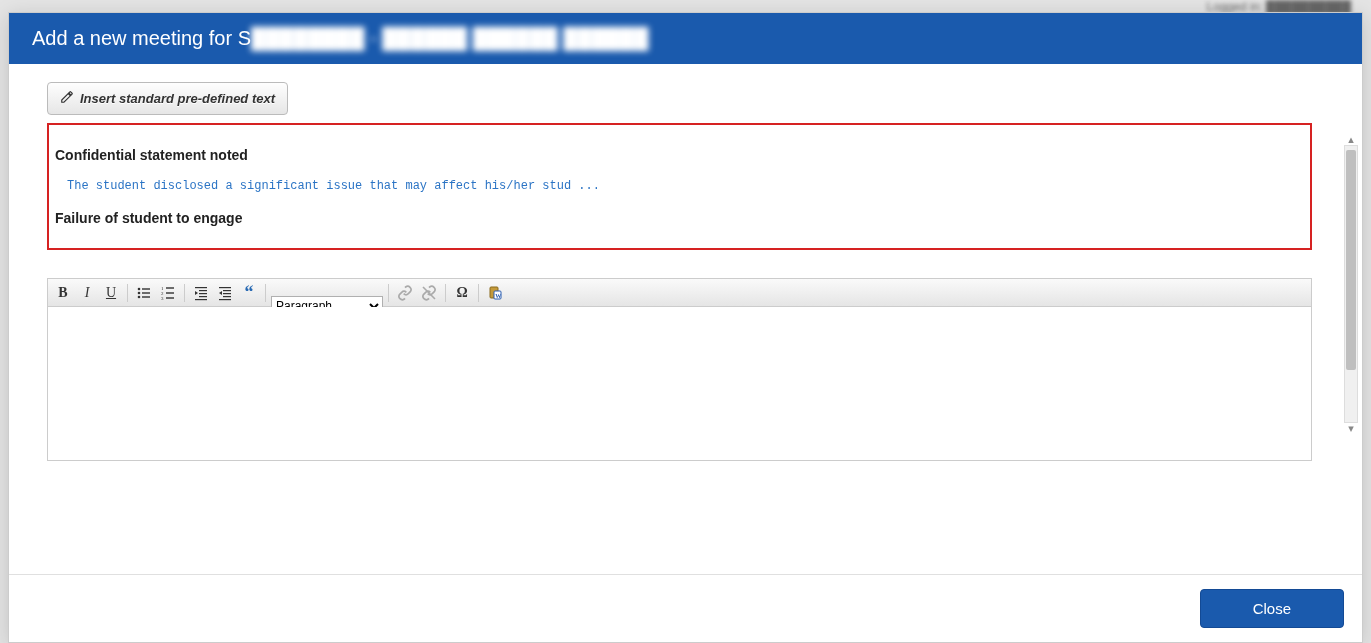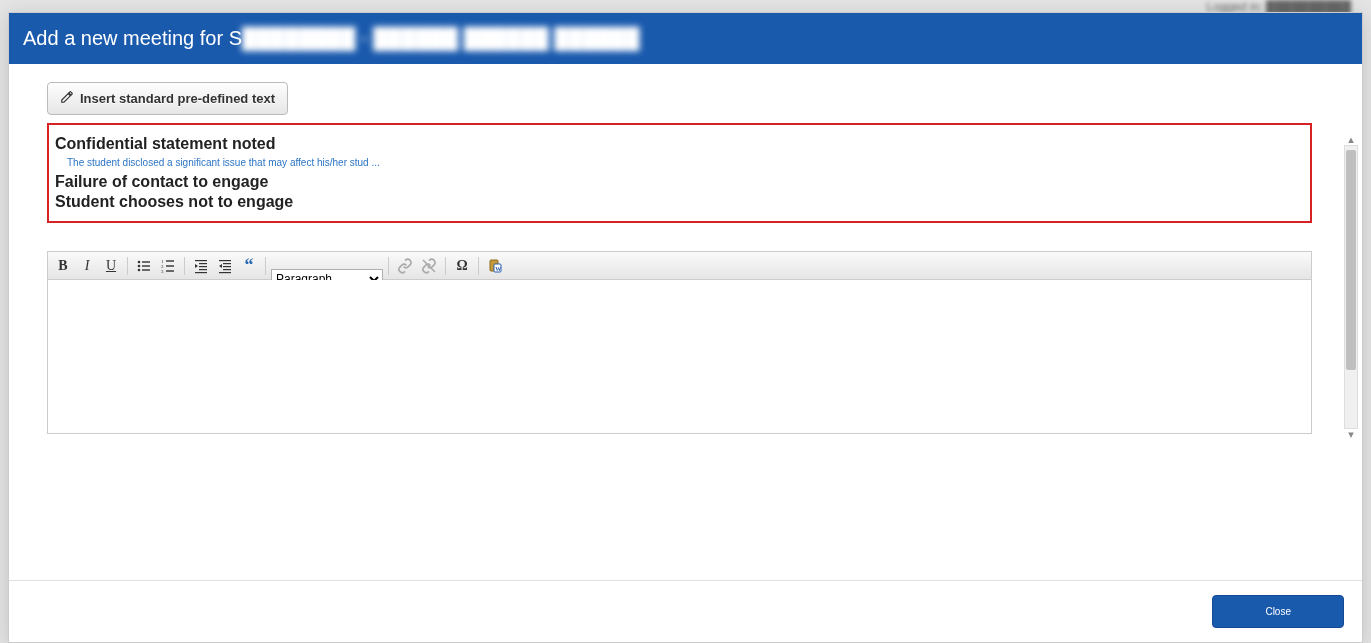--- a/index.html
+++ b/index.html
@@ -35,21 +35,21 @@
     bottom: 0;
     background: #fff;
     border: 1px solid #ccc;
     box-shadow: 0 4px 20px rgba(0,0,0,0.15);
     display: flex;
     flex-direction: column;
   }
   .modal-header {
     background: #1a5aad;
     color: #fff;
-    padding: 14px 14px;
+    padding: 14px 23px;
     font-size: 20px;
     font-weight: normal;
     flex: 0 0 auto;
   }
   .modal-header .blurred {
     filter: blur(3px);
   }
   .modal-body-outer {
     flex: 1 1 auto;
     display: flex;
@@ -103,40 +103,42 @@
     gap: 6px;
     background: linear-gradient(#fefefe, #e6e6e6);
     border: 1px solid #bbb;
     border-radius: 4px;
     padding: 7px 12px;
     font-size: 13px;
     font-weight: bold;
     color: #333;
     cursor: pointer;
     text-shadow: 0 1px 0 #fff;
+    font-style: italic;
   }
   .insert-btn svg { width: 14px; height: 14px; }
   .predefined-box {
     border: 2px solid #d62222;
     margin-top: 8px;
     padding: 8px 6px 8px 6px;
   }
   .pd-item { margin-bottom: 2px; }
   .pd-title {
     font-weight: bold;
     color: #222;
-    font-size: 16px;
-    margin: 2px 0;
+    font-size: 14px;
+    margin: 14px 0;
   }
   .pd-link {
     color: #2b74c5;
-    font-size: 10px;
+    font-size: 12px;
     padding-left: 12px;
     cursor: pointer;
     line-height: 1.6;
+    font-family: Liberation Mono, monospace;
   }
 
   .editor-wrap {
     margin-top: 28px;
     border: 1px solid #ccc;
     background: #fff;
   }
   .toolbar {
     display: flex;
     align-items: center;
@@ -191,21 +193,21 @@
     display: flex;
     justify-content: flex-end;
     background: #fff;
   }
   .close-btn {
     background: #1a5aad;
     color: #fff;
     border: 1px solid #134a95;
     border-radius: 4px;
     padding: 10px 52px;
-    font-size: 10px;
+    font-size: 15px;
     cursor: pointer;
   }
 </style>
 </head>
 <body>
 
 <div class="bg-page">
   <div class="logged-in-bar">Logged in: ██████████</div>
 </div>
 
@@ -225,24 +227,23 @@
         </span>
         <span>Insert standard pre-defined text</span>
       </button>
 
       <div class="predefined-box">
         <div class="pd-item">
           <div class="pd-title">Confidential statement noted</div>
           <div class="pd-link">The student disclosed a significant issue that may affect his/her stud ...</div>
         </div>
         <div class="pd-item">
-          <div class="pd-title">Failure of contact to engage</div>
+          <div class="pd-title">Failure of student to engage</div>
         </div>
         <div class="pd-item">
-          <div class="pd-title">Student chooses not to engage</div>
         </div>
       </div>
 
       <div class="editor-wrap">
         <div class="toolbar">
           <div class="tb-btn">
               <b>B</b>
             </div>
           <div class="tb-btn">
               <i>I</i>

